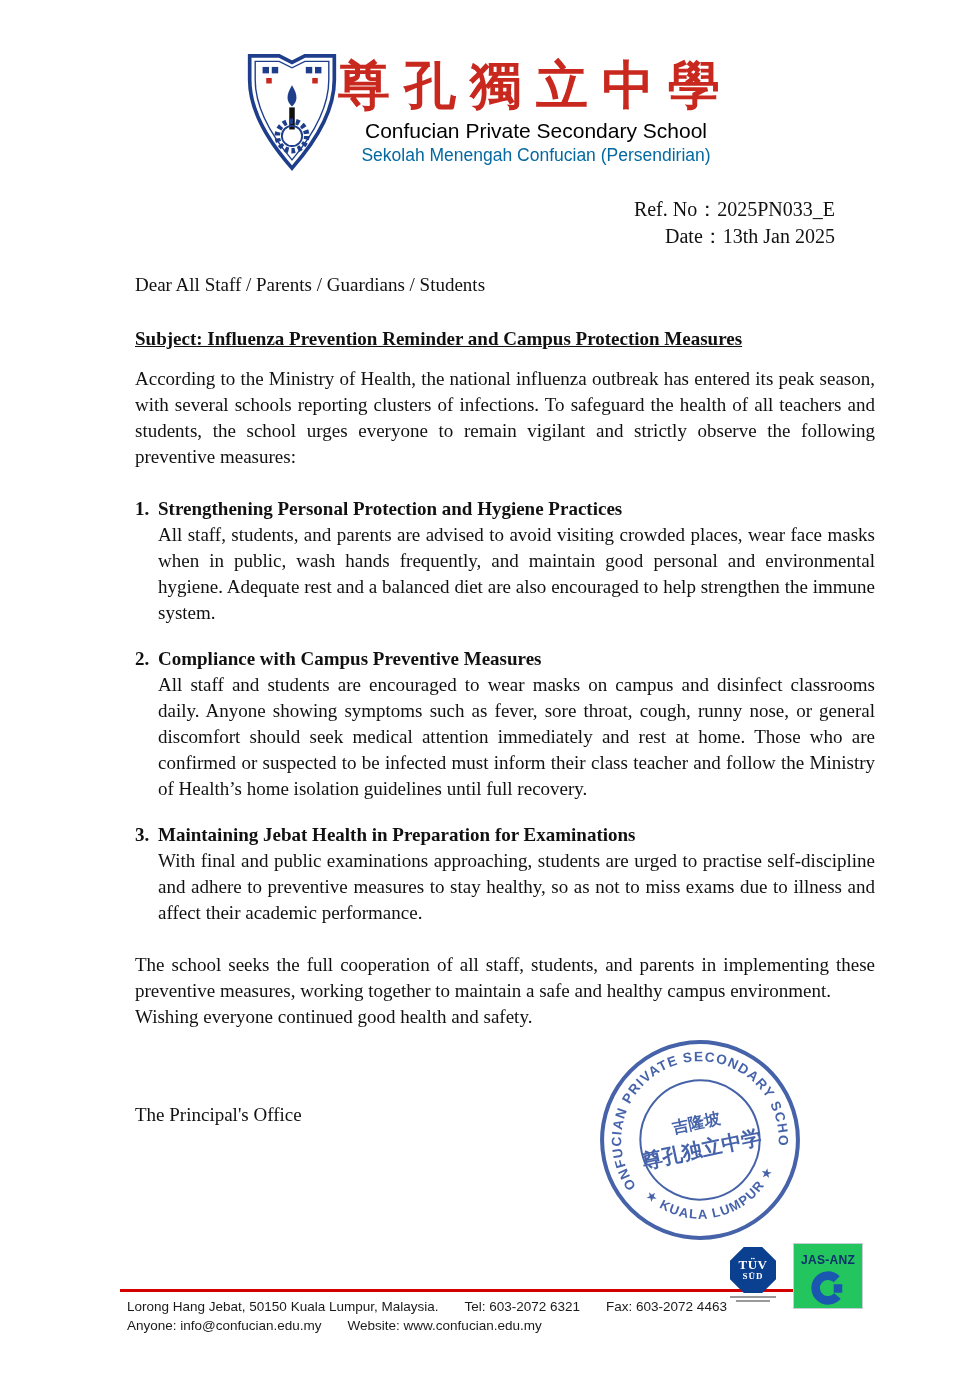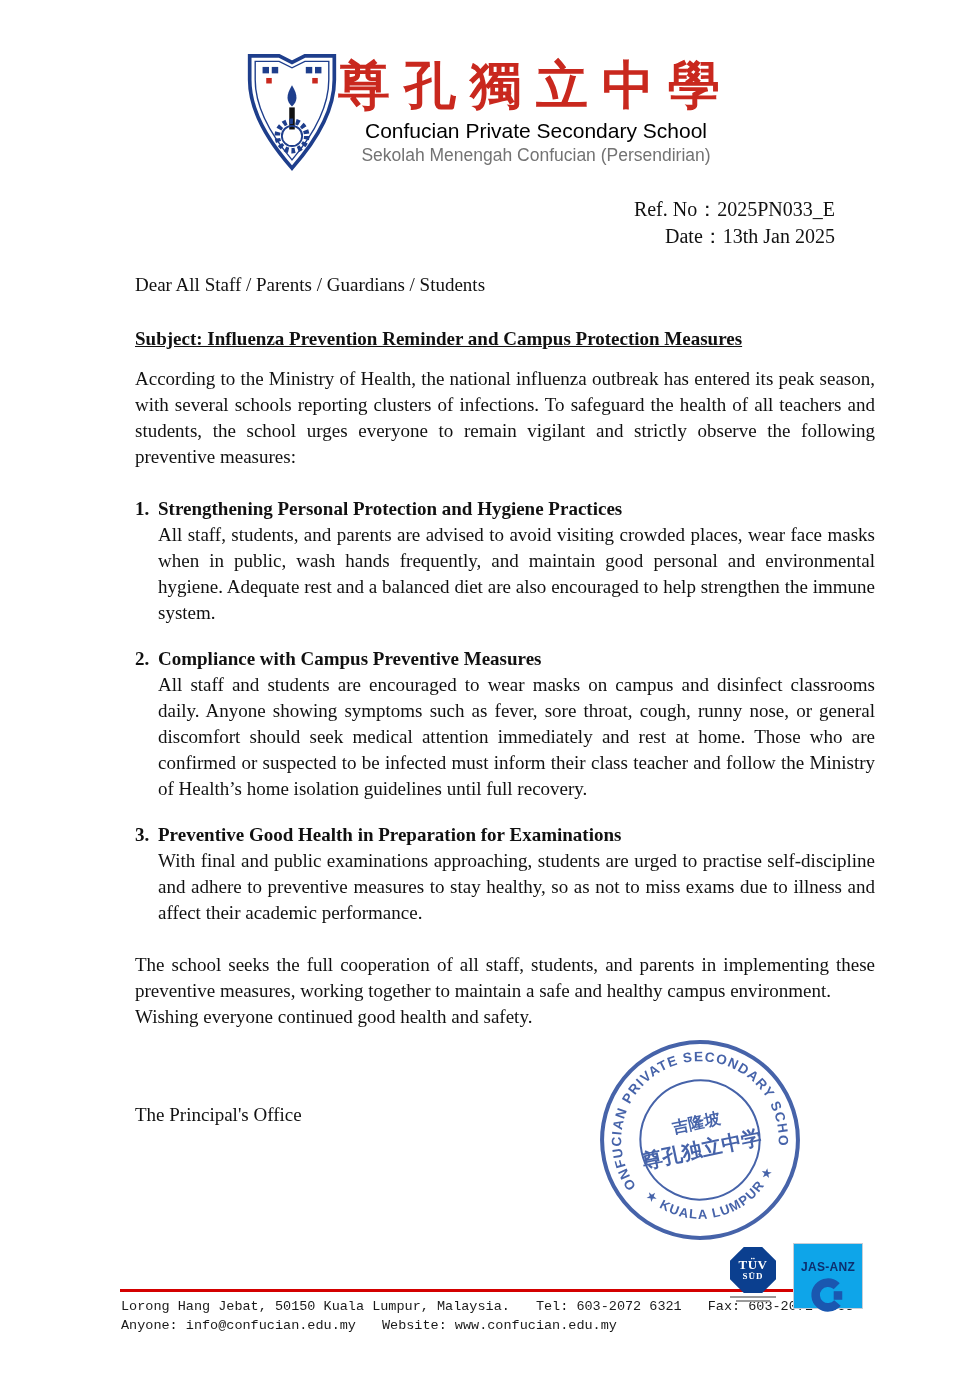--- a/index.html
+++ b/index.html
@@ -28,21 +28,21 @@
   .zh-title {
     font-size: 52px;
     font-weight: bold;
     color: #c9281e;
     letter-spacing: 14px;
     line-height: 1.1;
     font-family: "DejaVu Serif", "Liberation Serif", serif;
     white-space: nowrap;
   }
   .en-title { font-size: 21px; margin-top: 6px; font-family: "Liberation Sans", sans-serif; color: #000; }
-  .my-title { font-size: 17.5px; margin-top: 2px; font-family: "Liberation Sans", sans-serif; color: #737373; }
+  .my-title { font-size: 17.5px; margin-top: 2px; font-family: "Liberation Sans", sans-serif; color: #0369a1; }
 
   
   .refblock {
     position: absolute;
     top: 196px;
     right: 145px;
     text-align: right;
     font-size: 20px;
     line-height: 27px;
     margin-left: 22px;
@@ -89,22 +89,22 @@
 
   
   .footer-rule {
     position: absolute;
     top: 1289px; left: 120px;
     width: 740px; height: 2.5px;
     background: #d40000;
   }
   .footer-line {
     position: absolute;
-    left: 121px;
-    font-family: Liberation Mono, monospace;
+    left: 127px;
+    font-family: Liberation Sans, sans-serif;
     font-size: 13.5px;
     color: #1a1a1a;
     display: flex;
     gap: 26px;
     white-space: nowrap;
   }
   .footer-line-1 { top: 1299px; }
   .footer-line-2 { top: 1318px; }
 
   
@@ -131,24 +131,24 @@
   .tuv-oct .t2 { font-size: 9px; font-weight: bold; letter-spacing: 1px; }
   .cert-caption { margin-top: 3px; }
   .cert-caption .bar { height: 2px; background: #9a9a9a; margin: 2px 3px; }
   .cert-caption .bar.short { margin: 2px 9px; }
 
   .jas-badge {
     position: absolute;
     top: 1243px; left: 793px;
     width: 70px; height: 66px;
     border: 1px solid #c7cdd6;
-    background: #0ea5e9;
+    background: #22c55e;
     text-align: center;
     font-family: "Liberation Sans", sans-serif;
-    padding-top: 16px;
+    padding-top: 9px;
   }
   .jas-label {
     font-size: 12px;
     font-weight: bold;
     color: #0d2f6e;
     letter-spacing: 0.3px;
   }
   .jas-mark { margin-top: 2px; }
 </style>
 </head>
@@ -208,21 +208,21 @@
       <div class="sec-head">
         <span class="sec-num">2.</span>
         <span>Compliance with Campus Preventive Measures</span>
       </div>
       <div class="sec-body">All staff and students are encouraged to wear masks on campus and disinfect classrooms daily. Anyone showing symptoms such as fever, sore throat, cough, runny nose, or general discomfort should seek medical attention immediately and rest at home. Those who are confirmed or suspected to be infected must inform their class teacher and follow the Ministry of Health’s home isolation guidelines until full recovery.</div>
     </div>
 
     <div class="section">
       <div class="sec-head">
         <span class="sec-num">3.</span>
-        <span>Preventive Good Health in Preparation for Examinations</span>
+        <span>Maintaining Jebat Health in Preparation for Examinations</span>
       </div>
       <div class="sec-body">With final and public examinations approaching, students are urged to practise self-discipline and adhere to preventive measures to stay healthy, so as not to miss exams due to illness and affect their academic performance.</div>
     </div>
 
     <div class="para closing">The school seeks the full cooperation of all staff, students, and parents in implementing these preventive measures, working together to maintain a safe and healthy campus environment.</div>
 
     <div class="wish">Wishing everyone continued good health and safety.</div>
 
     <div class="signoff">The Principal's Office</div>
   </div>

